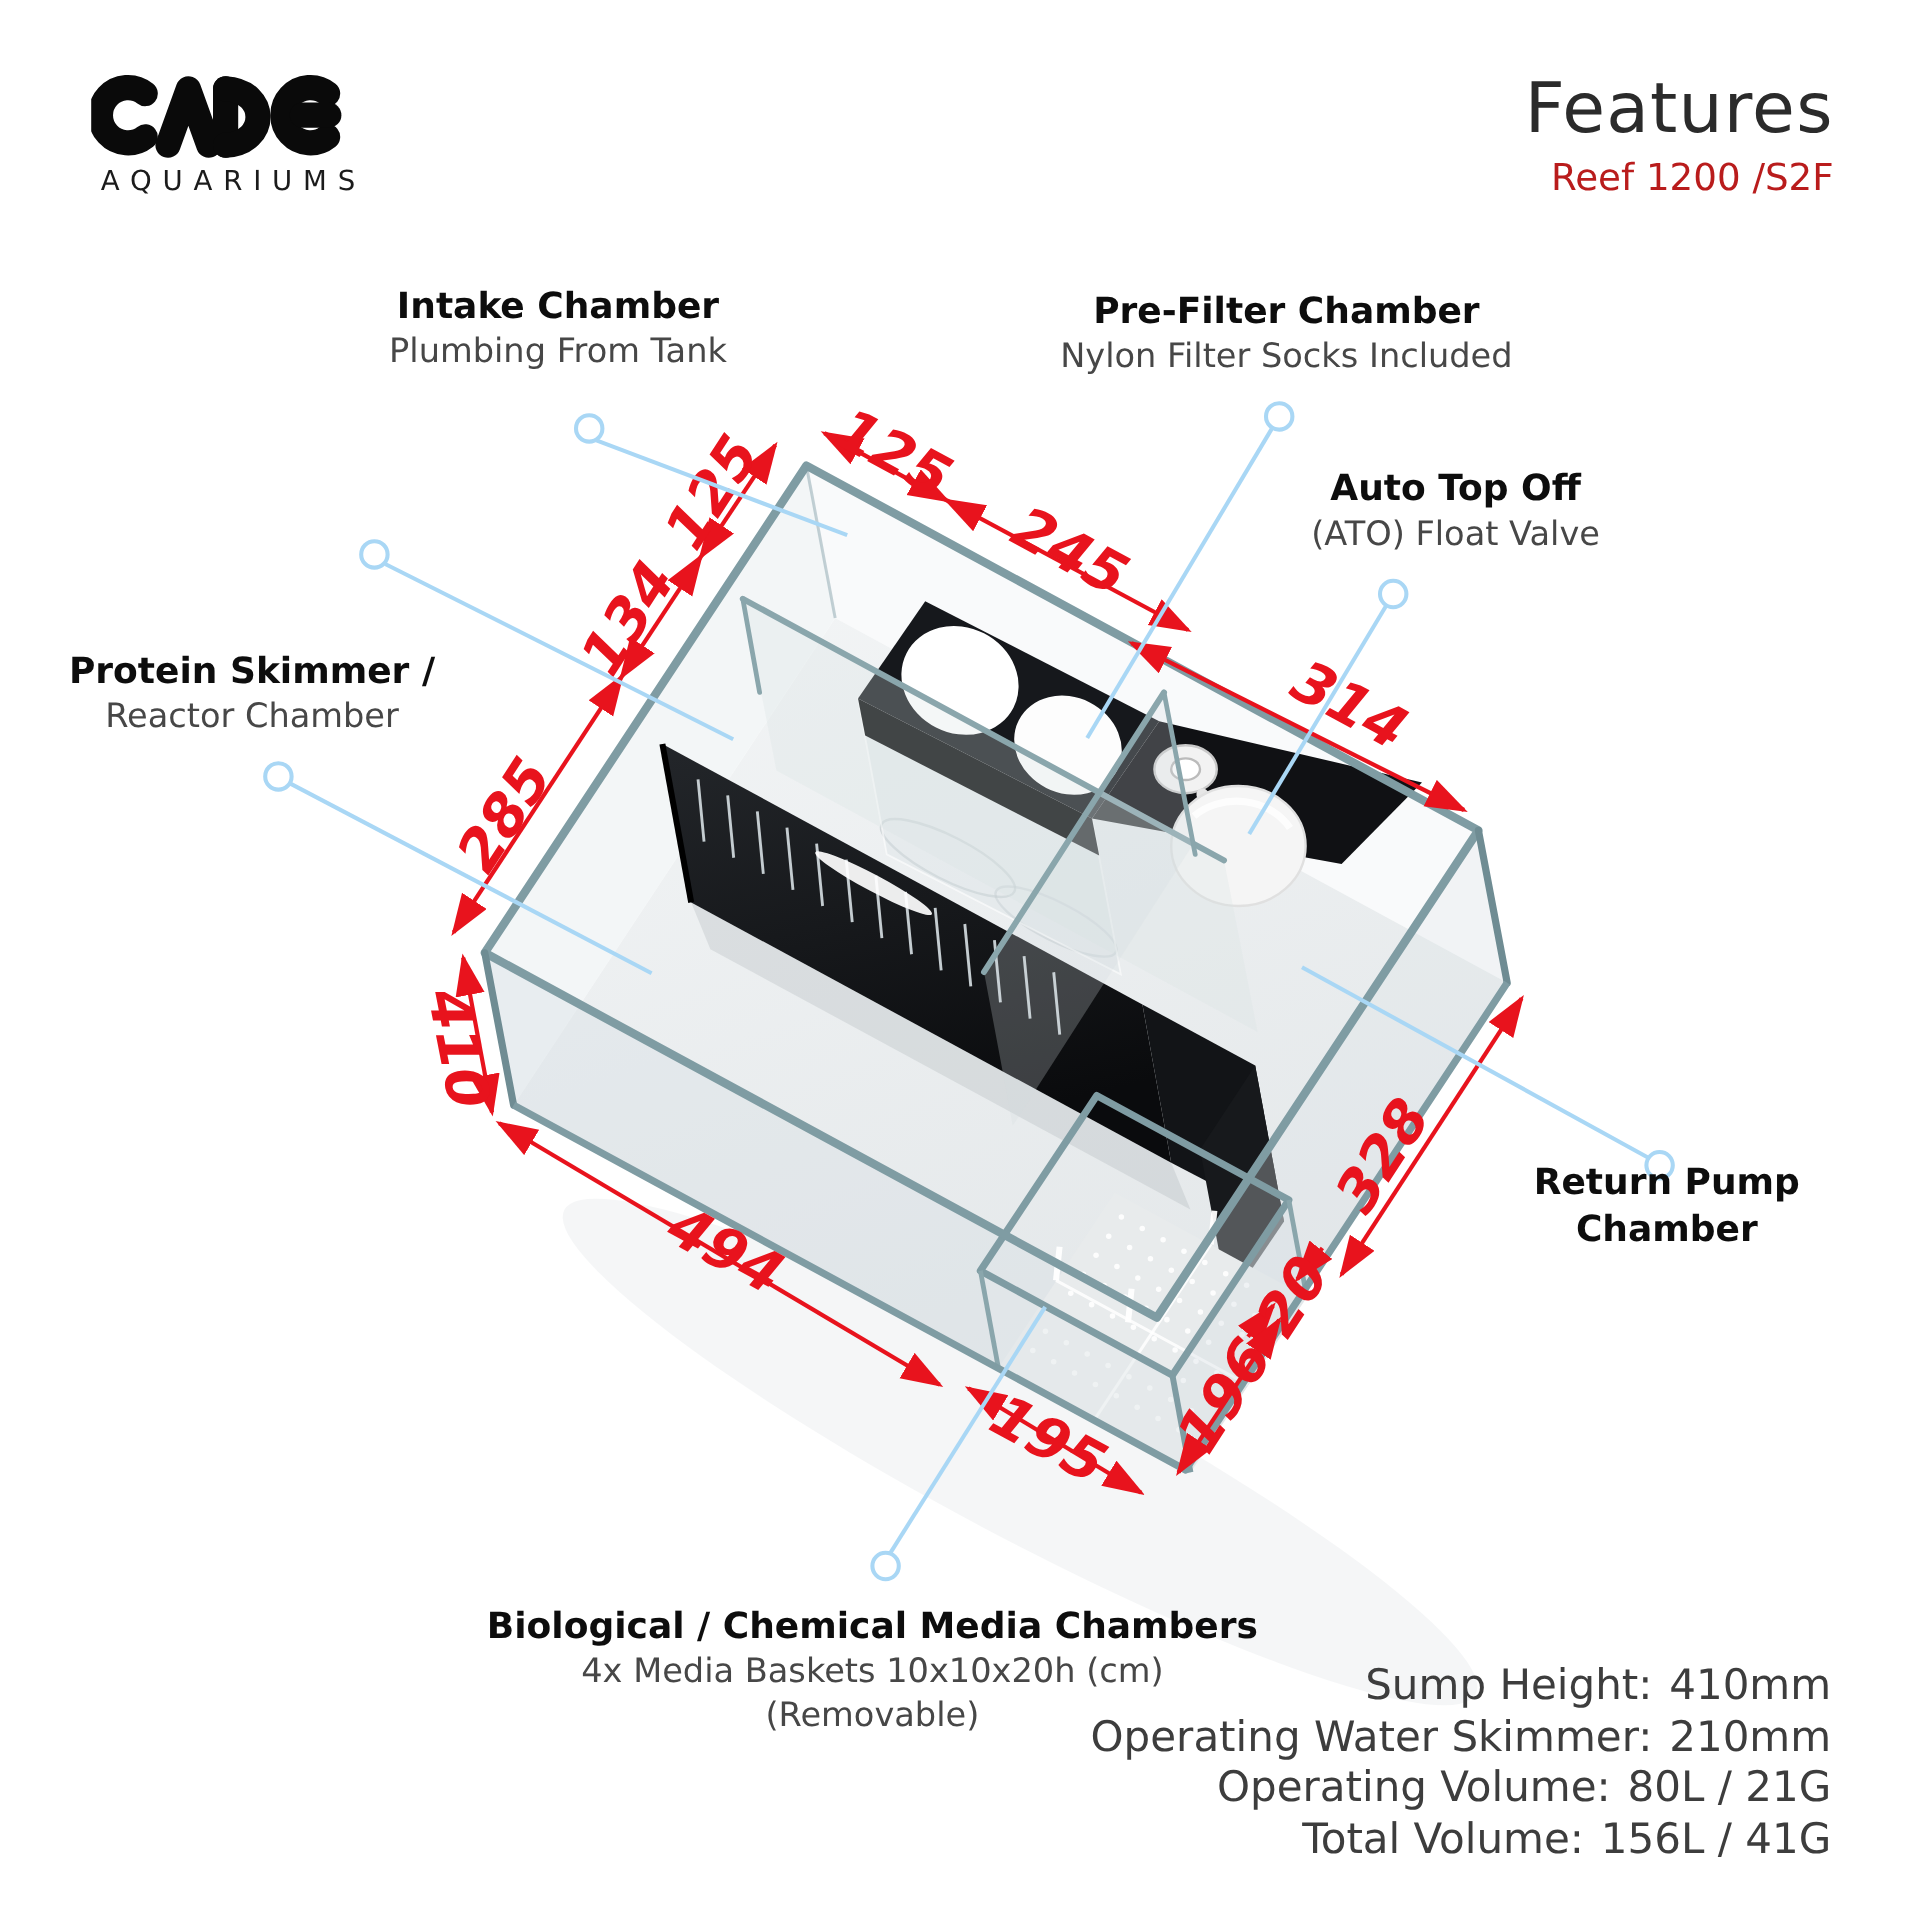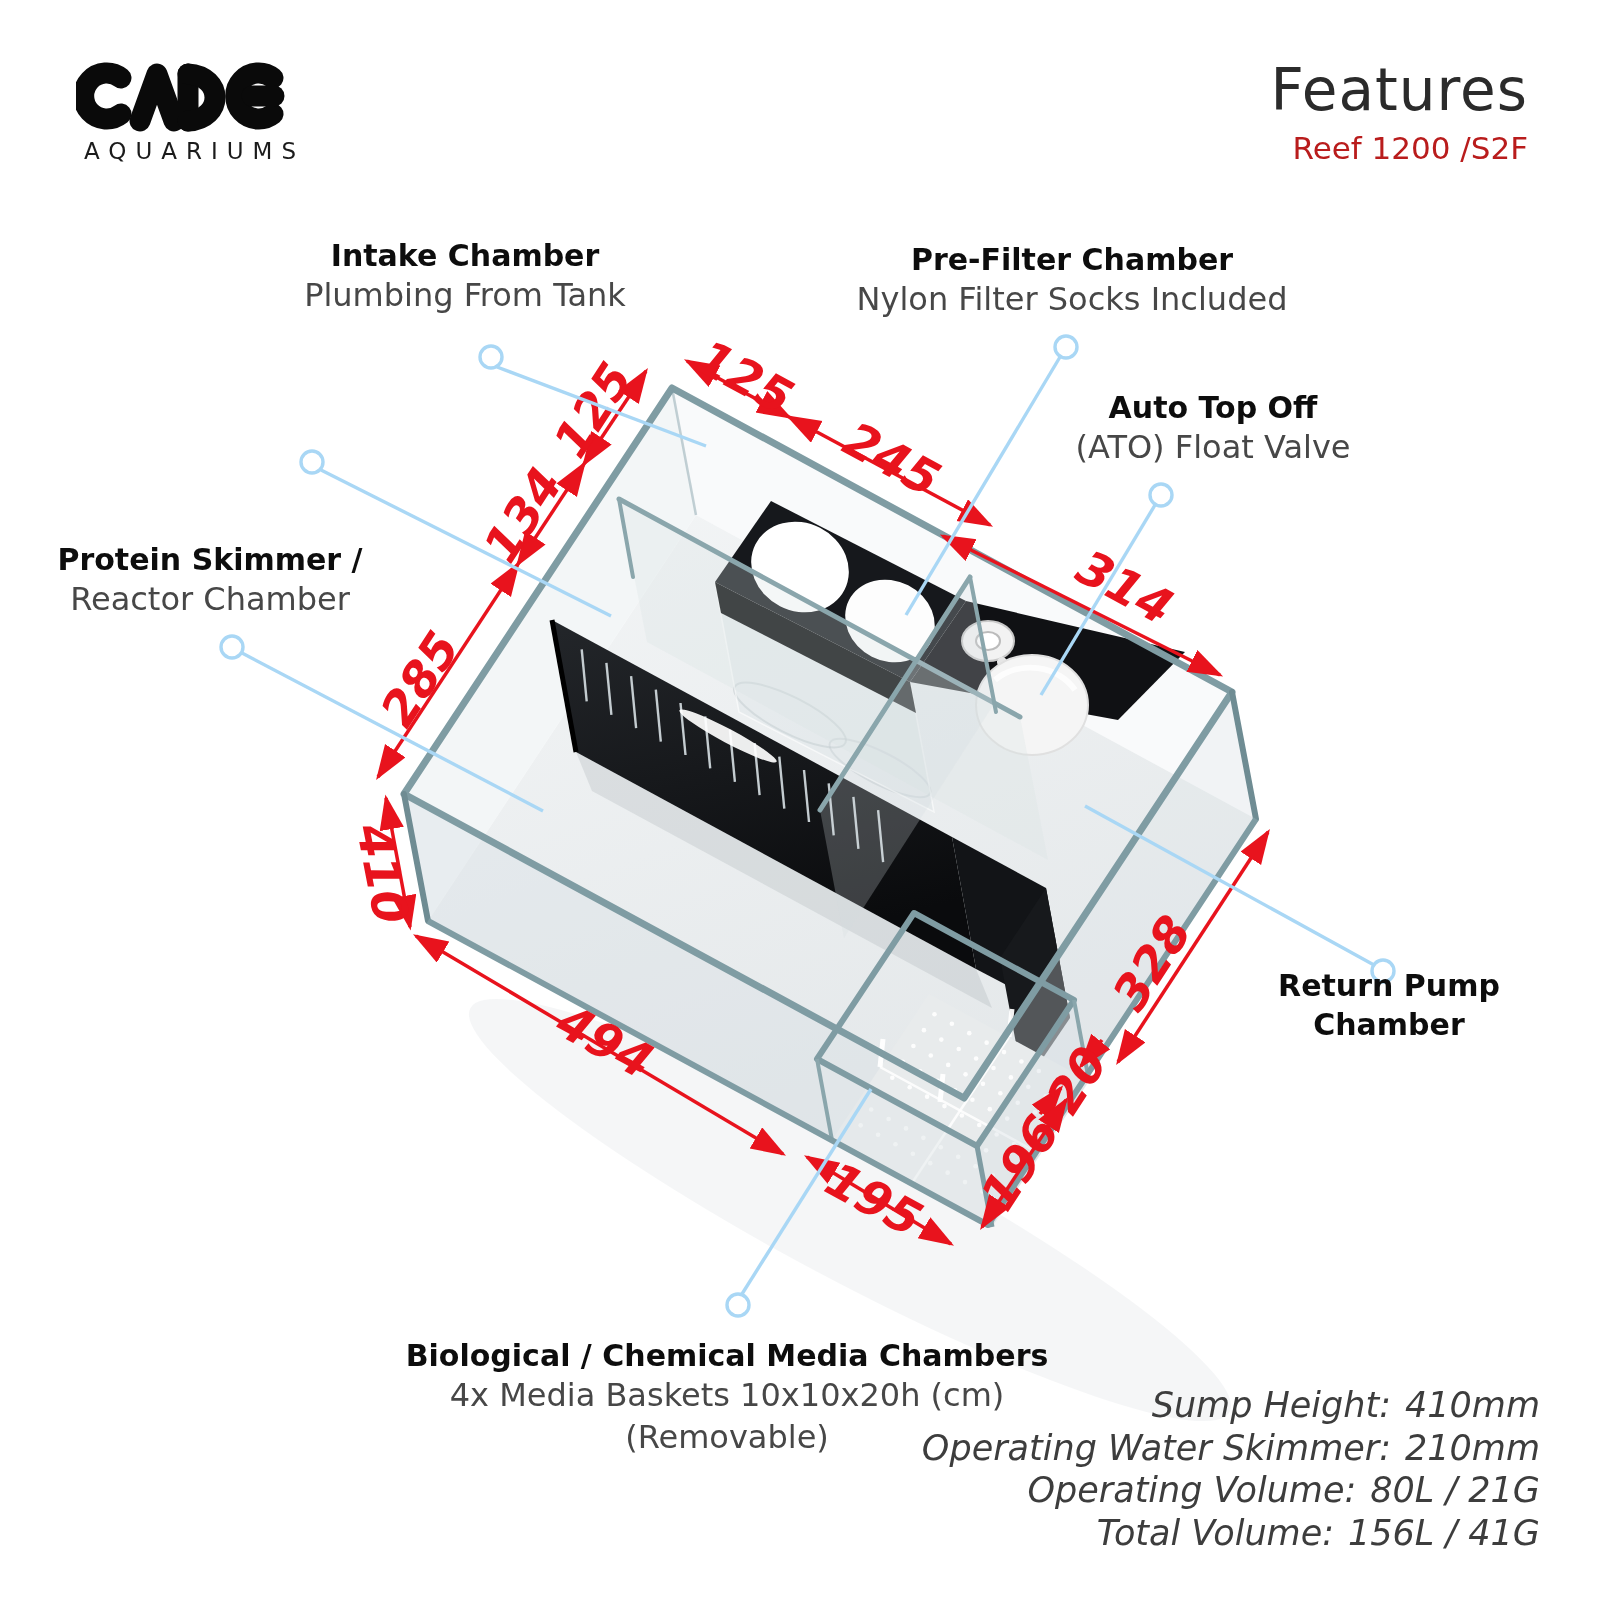--- a/index.html
+++ b/index.html
@@ -1,27 +1,27 @@
 <!DOCTYPE html>
 <html><head>
 <meta charset="utf-8">
 <style>
   html,body{margin:0;padding:0;background:#ffffff;}
   #page{position:relative;width:1600px;height:1600px;background:#ffffff;overflow:hidden;
         font-family:"DejaVu Sans","Liberation Sans",sans-serif;}
   #scene{position:absolute;left:0;top:0;width:1600px;height:1600px;}
   .co{position:absolute;text-align:center;transform:translateX(-50%);line-height:1.3;white-space:nowrap;}
   .co-title{font-weight:bold;font-size:30px;color:#0d0d0d;}
-  .co-sub{font-size:32px;color:#474747;}
+  .co-sub{font-size:28px;color:#474747;}
   #brand{position:absolute;left:76px;top:62px;}
   #brand-tagline{position:absolute;left:84px;top:138px;font-size:23px;letter-spacing:9px;color:#1b1b1b;}
   #header{position:absolute;right:72px;top:56px;text-align:right;}
   #header-title{font-size:58px;color:#2b2b2b;letter-spacing:1px;}
   #header-subtitle{font-size:31px;color:#b91c1c;margin-top:6px;}
-  #specs{position:absolute;right:60px;top:1384px;text-align:right;font-size:35px;color:#3d3d3d;line-height:1.22;font-style:italic;}
+  #specs{position:absolute;right:74px;top:1384px;text-align:right;font-size:35px;color:#3d3d3d;line-height:1.22;}
   .spec-line{display:block;}
   .spec-value{margin-left:14px;}
   .hidden-data{position:absolute;width:1px;height:1px;overflow:hidden;clip:rect(0 0 0 0);}
   .dim-num{font-family:"DejaVu Sans","Liberation Sans",sans-serif;font-weight:bold;font-style:italic;
            font-size:48px;fill:#e8131d;}
 </style>
 </head>
 <body>
 
 <div id="page">

